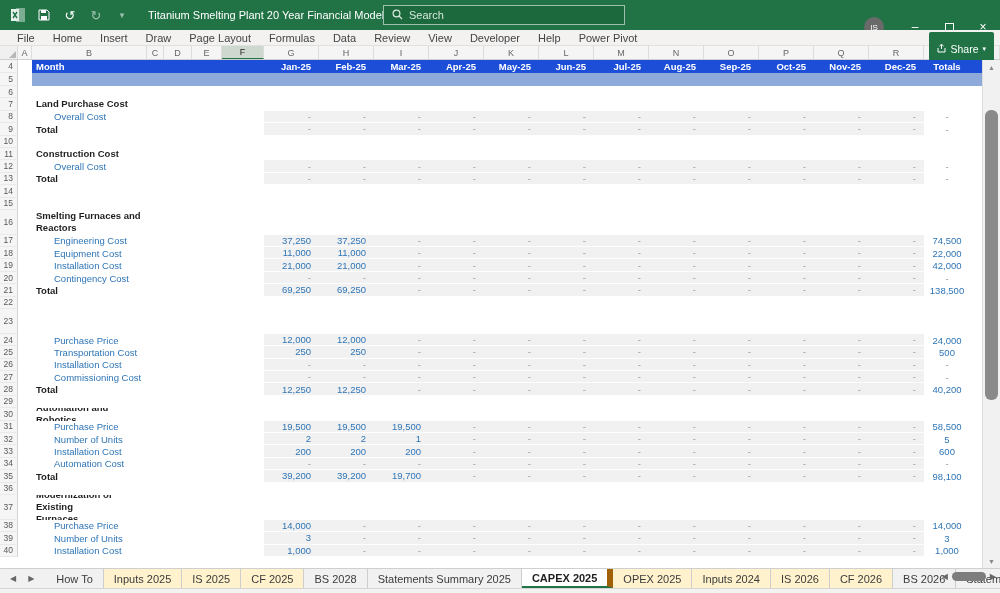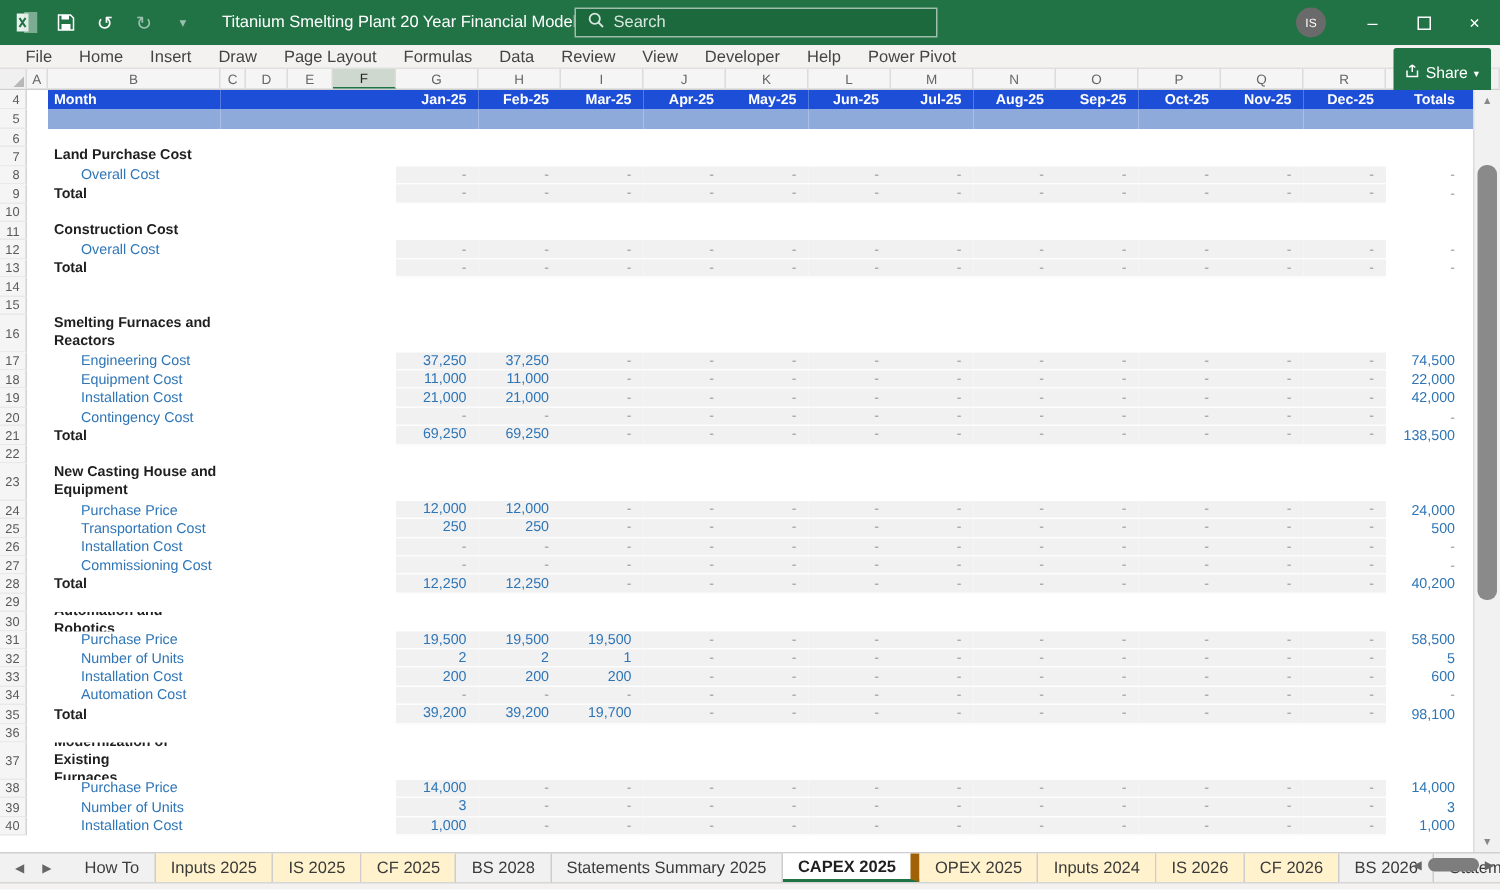--- a/index.html
+++ b/index.html
@@ -6,21 +6,21 @@
   html,body { width:1000px; height:593px; overflow:hidden; font-family:"Liberation Sans", sans-serif; background:#fff; }
   .app { width:1000px; height:593px; display:flex; flex-direction:column; position:relative; }
 
   
   .titlebar { height:30px; background:#217346; display:flex; align-items:center; color:#fff; position:relative; flex:none; }
   .qat { display:flex; align-items:center; gap:10px; padding-left:10px; }
   .qat .qi { width:16px; height:16px; display:flex; align-items:center; justify-content:center; font-size:13px; color:#fff; }
   .qat .dim { opacity:.55; }
   .doc-title { font-size:11px; margin-left:18px; color:#fff; white-space:nowrap; }
   .searchbox { position:absolute; left:383px; top:5px; width:242px; height:20px; background:#1c693e; border:1px solid #9dbfac; display:flex; align-items:center; gap:6px; padding-left:8px; font-size:11px; color:#d8e7de; }
-  .win-controls { position:absolute; right:0; top:0; height:30px; display:flex; align-items:center; }
+  .win-controls { position:absolute; right:0; top:12px; height:30px; display:flex; align-items:center; }
   .avatar { width:20px; height:20px; border-radius:50%; background:#6a6a6a; color:#fff; font-size:8px; display:flex; align-items:center; justify-content:center; margin-right:14px; }
   .wc-btn { width:34px; height:30px; display:flex; align-items:center; justify-content:center; font-size:12px; color:#fff; }
   .restore-glyph { width:9px; height:9px; border:1px solid #fff; display:inline-block; }
 
   
   .ribbon { height:16px; background:#f3f2f1; display:flex; align-items:center; border-bottom:1px solid #e0e0e0; flex:none; position:relative; }
   .ribbon-tabs { display:flex; align-items:center; padding-left:8px; }
   .ribbon-tab { font-size:11px; color:#444; padding:2px 9px; white-space:nowrap; }
   .share-btn { position:absolute; right:6px; top:2px; height:16px; background:#217346; color:#fff; font-size:10.5px; display:flex; align-items:center; gap:4px; padding:17px 8px; border-radius:2px; }
 
@@ -35,21 +35,21 @@
   
   .gridwrap { height:508px; position:relative; overflow:hidden; flex:none; background:#fff; }
   .gridrows { position:absolute; left:0; top:0; right:18px; }
   .g-row { display:flex; height:12.4px; }
   .g-row.h13 { height:13px; }
   .g-row.tall { height:24.8px; }
   .gc { flex:none; overflow:hidden; white-space:nowrap; font-size:9.5px; display:flex; align-items:center; }
   .rn { width:18px; background:#f5f5f5; border-right:1px solid #d4d4d4; border-bottom:1px solid #e9e9e9; color:#595959; font-size:8.5px; justify-content:flex-end; padding-right:4px; }
   .ca { width:14px; } .cb { width:115px; } .cc { width:17px; } .cd { width:28px; } .ce { width:30px; } .cf { width:42px; }
   .cm { width:55px; justify-content:flex-end; padding-right:8px; }
-  .cs { width:58px; justify-content:flex-end; padding-right:12px; }
+  .cs { width:58px; justify-content:center; padding-right:12px; }
   .hdrblue { background:#1d4ed8; color:#fff; font-weight:bold; }
   .subblue { background:#8eaadb; }
   .band { background:#f1f1f1; border-bottom:1px solid #fdfdfd; }
   .lbl-section { font-weight:bold; color:#1f1f1f; padding-left:4px; white-space:pre-line; line-height:12.2px; align-items:center; }
   .lbl-item { color:#2e75b6; padding-left:22px; }
   .lbl-total { font-weight:bold; color:#1f1f1f; padding-left:4px; }
   .val { color:#2e75b6; }
   .dash { color:#9b9b9b; }
 
   
@@ -728,22 +728,20 @@
           </div>
         </div>
         <div class="g-row">
           <div class="gc rn">22</div>
           <div class="gc ca"></div>
           <div class="gc cb"></div>
         </div>
         <div class="g-row tall">
           <div class="gc rn">23</div>
           <div class="gc ca"></div>
-          <div class="gc cb lbl-section"><span>New Casting House and
-Equipment</span></div>
         </div>
         <div class="g-row">
           <div class="gc rn">24</div>
           <div class="gc ca"></div>
           <div class="gc cb lbl-item">
             <span>Purchase Price</span>
           </div>
           <div class="gc cc"></div>
           <div class="gc cd"></div>
           <div class="gc ce"></div>

